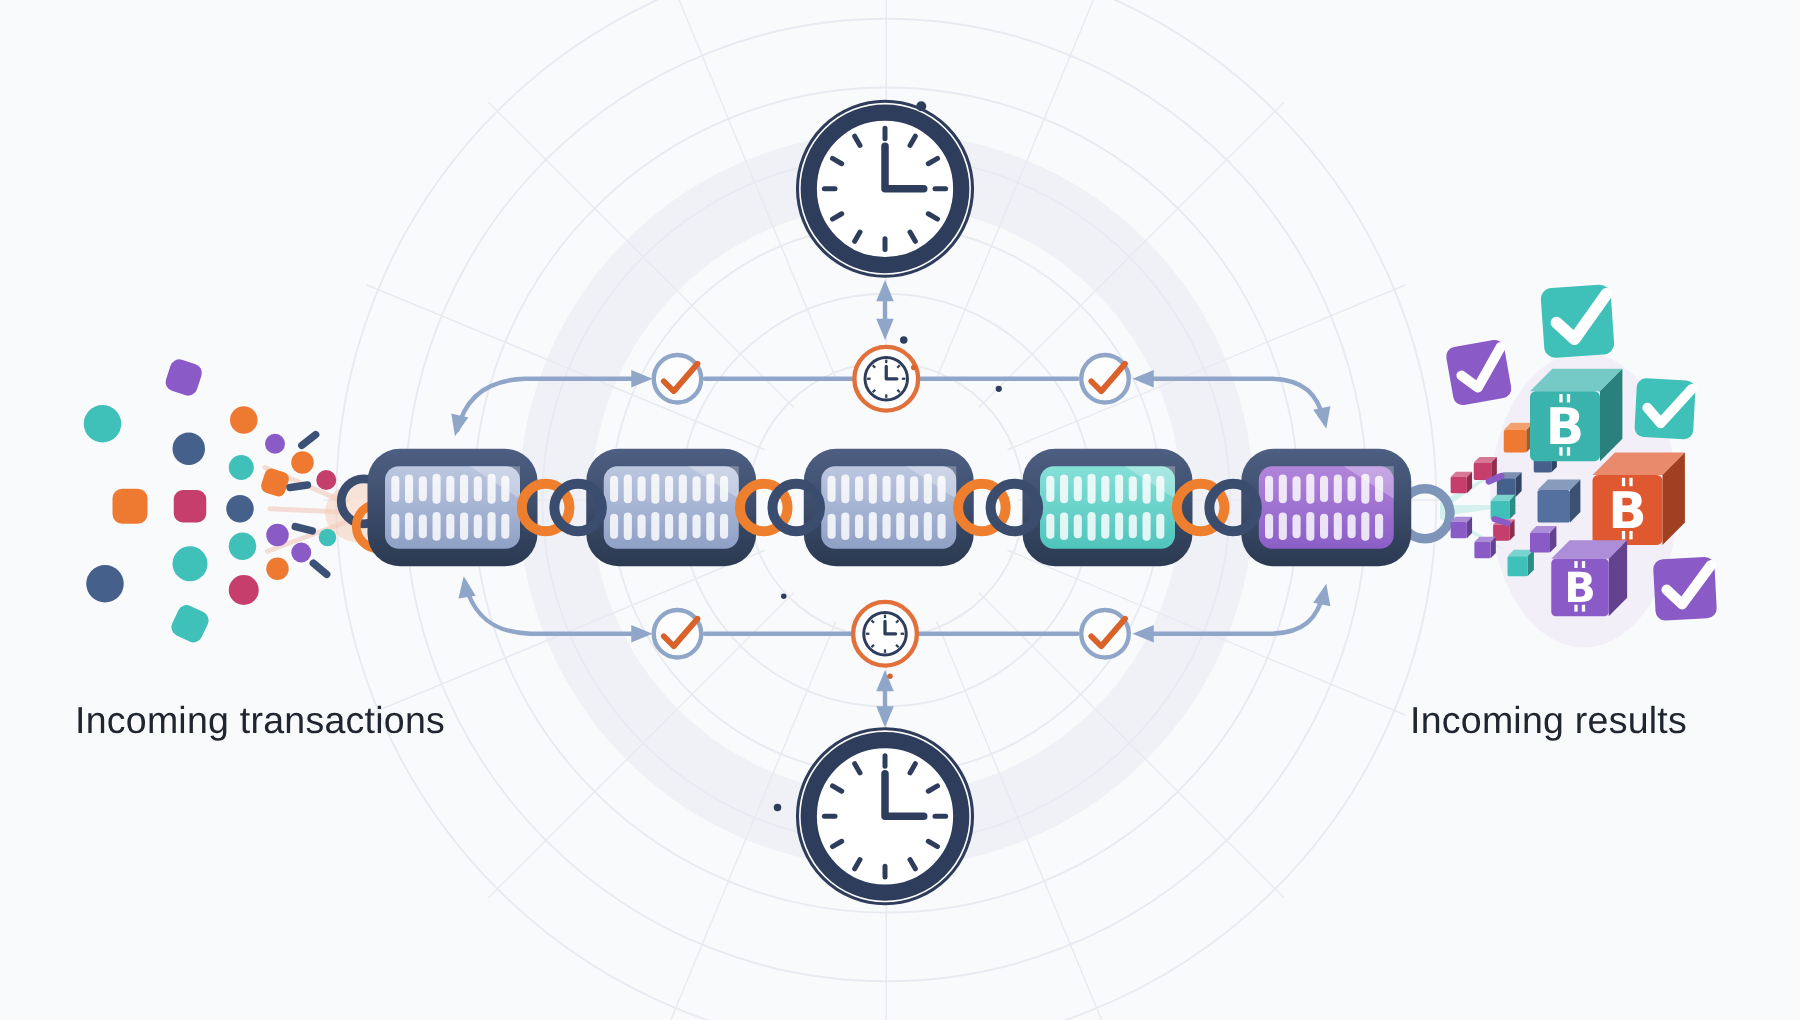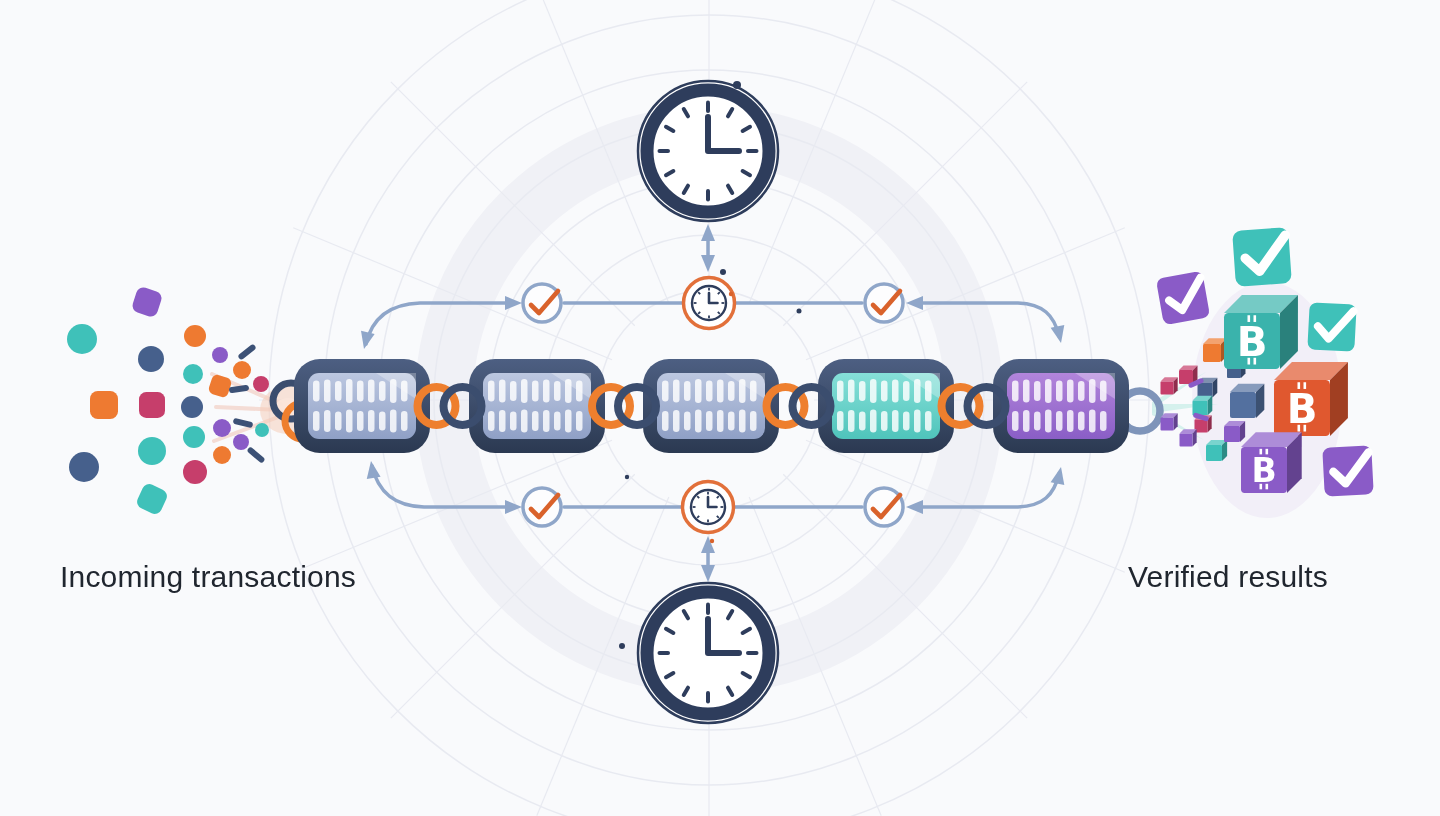--- a/index.html
+++ b/index.html
@@ -453,14 +453,14 @@
         <circle cx="731" cy="294" r="2.2" fill="#d9622b"></circle>
         <circle cx="799" cy="311" r="2.5" fill="#2e3d5c"></circle>
         <circle cx="627" cy="477" r="2.2" fill="#2e3d5c"></circle>
         <circle cx="712" cy="541" r="2.2" fill="#d9622b"></circle>
         <circle cx="622" cy="646" r="3" fill="#2e3d5c"></circle>
       </g>
   </svg>
 
   <div class="scene-label" id="label-incoming" style="color: rgb(32, 38, 47);">Incoming transactions</div>
 
-  <div class="scene-label" id="label-verified" style="color: rgb(32, 38, 47);">Verified results</div>
+  <div class="scene-label" id="label-verified" style="color: rgb(32, 38, 47);">Incoming results</div>
 </div>
 
 </body></html>

